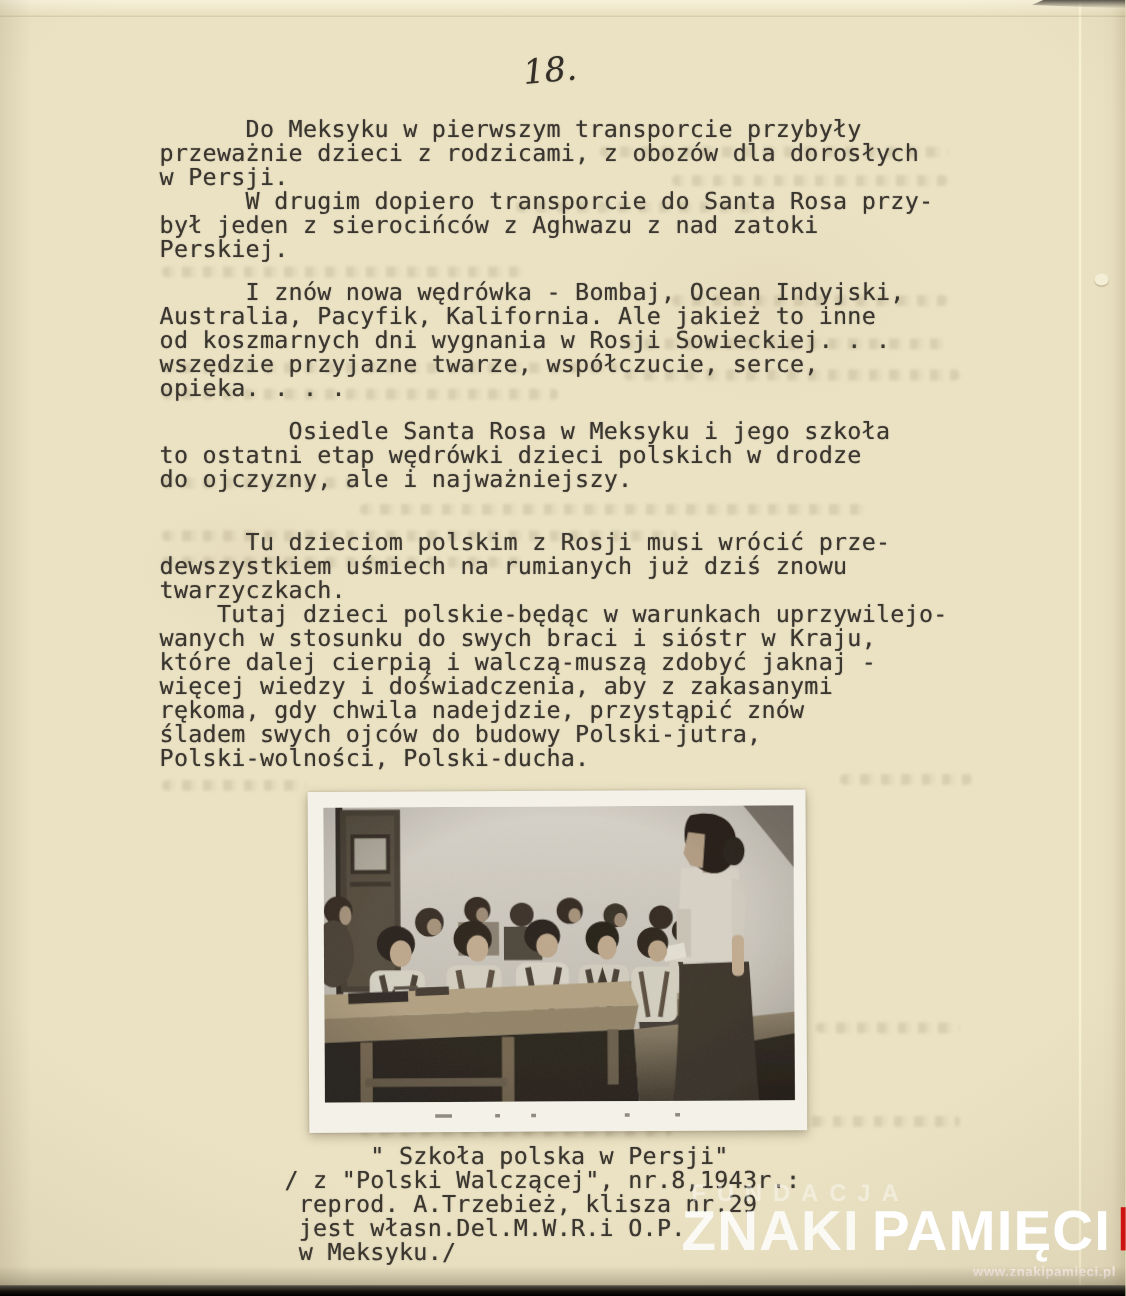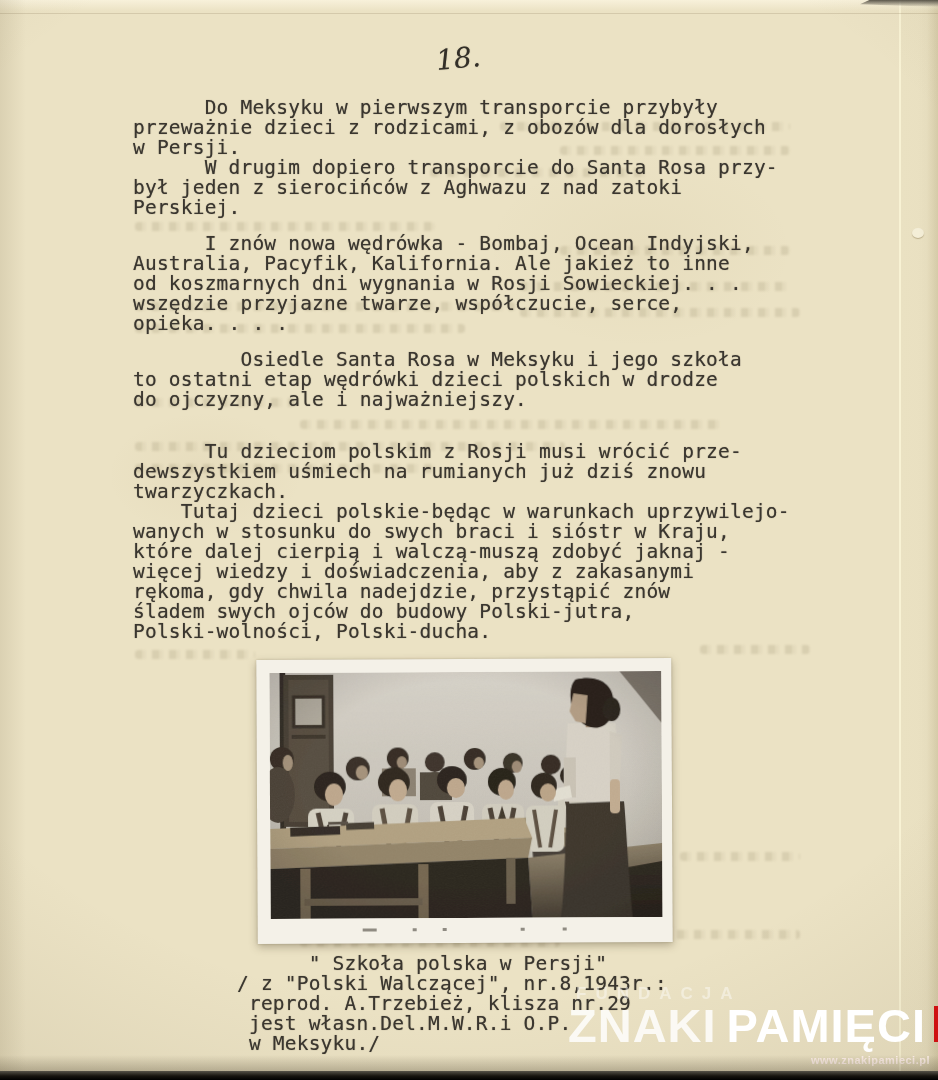--- a/index.html
+++ b/index.html
@@ -62,21 +62,21 @@
   
   .photo{position:absolute;left:257px;top:659px;z-index:3;
     padding:13px 10px 25px 13px;background:#f4f1e8;transform:rotate(-.3deg);
     box-shadow:0 3px 9px rgba(70,58,35,.35), 0 0 2px rgba(90,75,45,.3);}
   .photo svg{display:block;}
   .photo-dot{position:absolute;background:rgba(60,55,45,.55);height:3px;}
 
   
   .watermark{position:absolute;left:568px;top:1002px;width:372px;z-index:6;
     font-family:"Liberation Sans",sans-serif;}
-  .wm-fundacja{position:absolute;left:8px;top:-18px;font-size:17px;letter-spacing:9px;
+  .wm-fundacja{position:absolute;left:8px;top:-18px;font-size:20px;letter-spacing:9px;
     color:rgba(255,255,255,.42);font-weight:bold;}
   .wm-row{white-space:nowrap;font-size:47px;line-height:1;}
   .wm-light{color:rgba(255,255,255,.82);font-weight:bold;letter-spacing:1px;}
   .wm-bold{color:#fff;font-weight:bold;margin-left:10px;letter-spacing:1px;}
   .wm-red{display:inline-block;width:16px;height:36px;background:#ce1111;margin-left:8px;
     vertical-align:baseline;}
   .wm-url{position:absolute;right:10px;top:52px;font-size:11px;letter-spacing:.5px;
     color:rgba(255,240,235,.92);font-weight:bold;}
 </style>
 </head>

